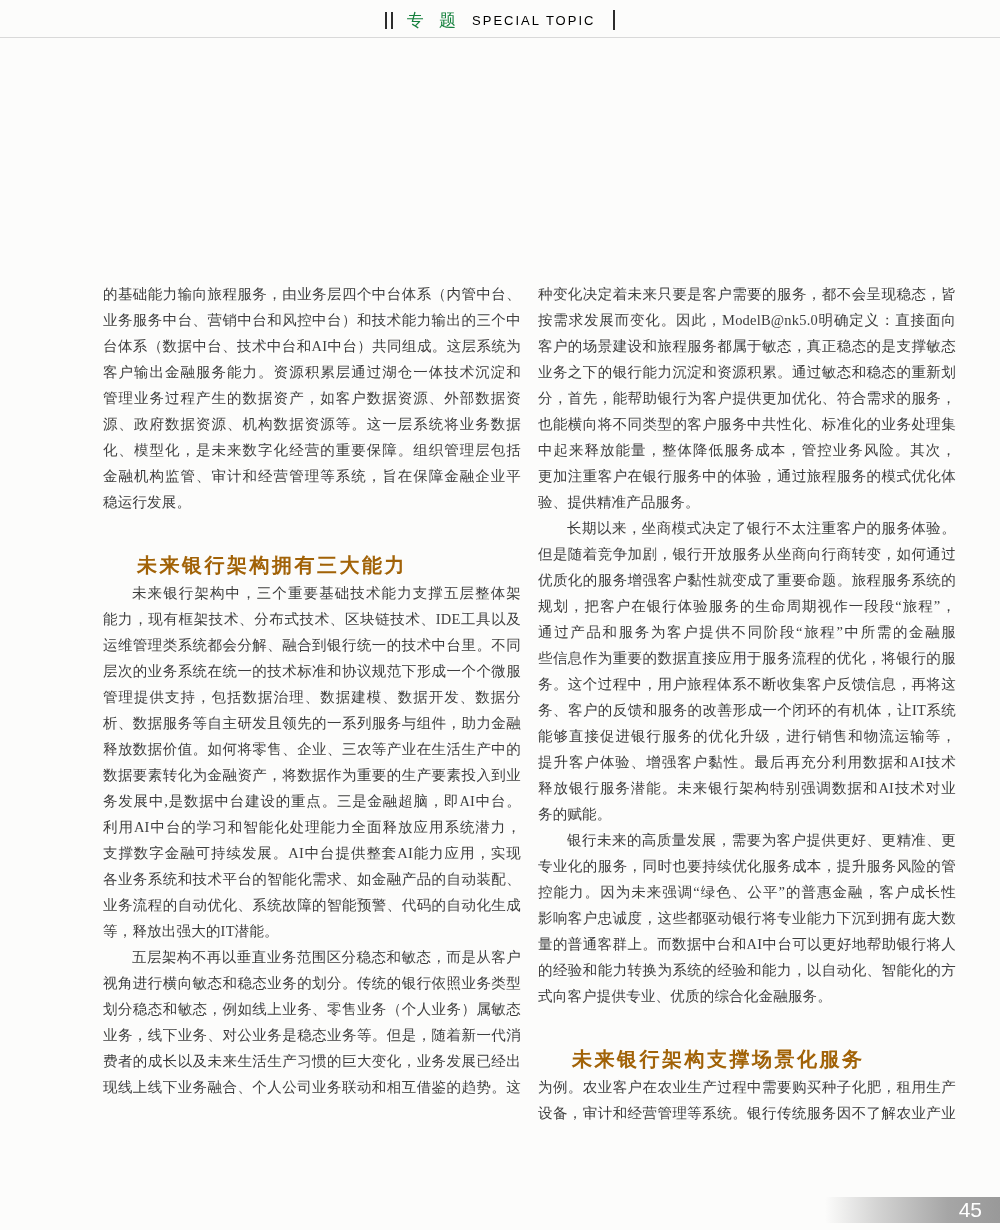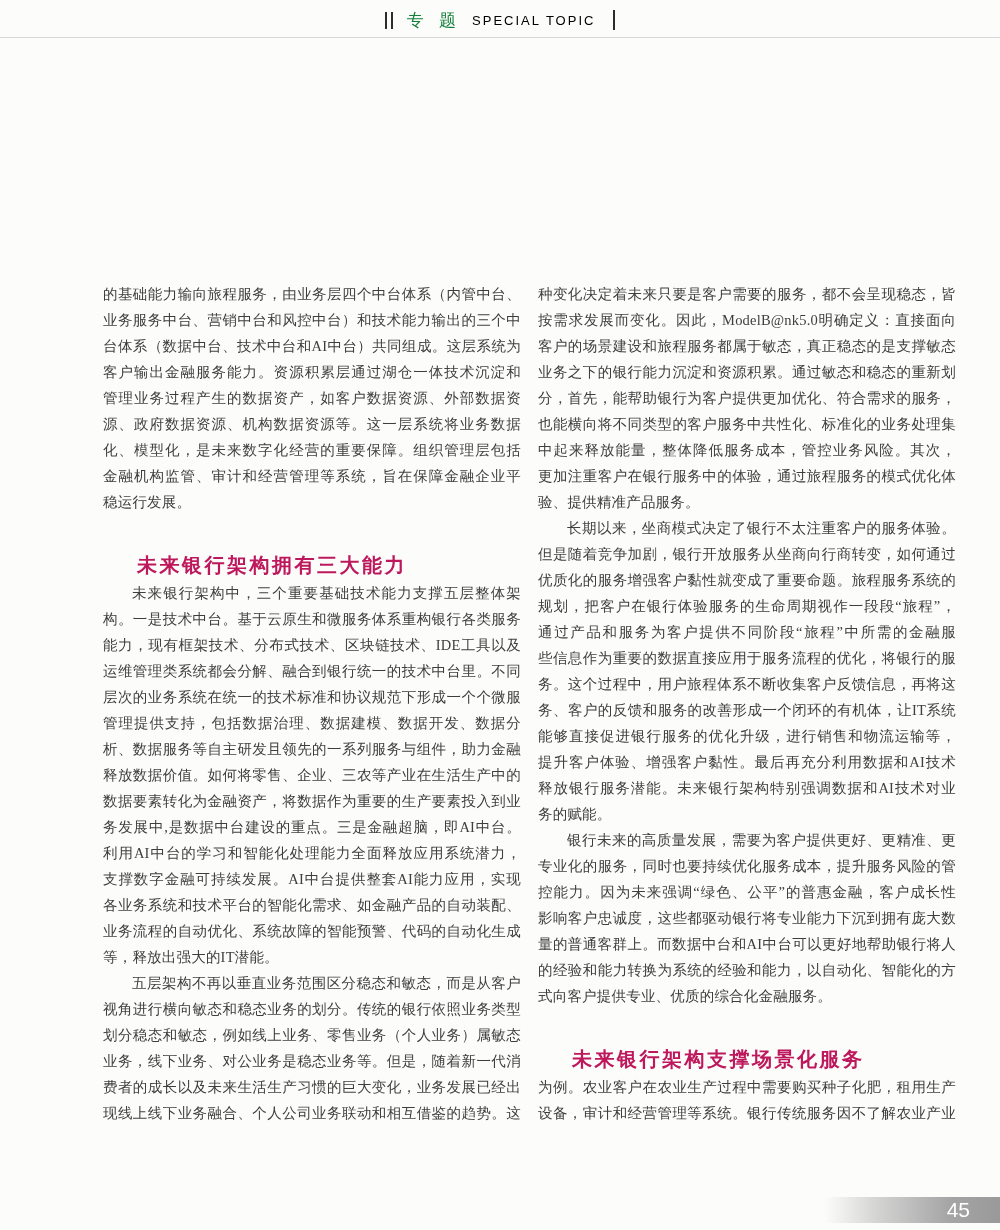--- a/index.html
+++ b/index.html
@@ -51,40 +51,40 @@
     font-size: 14.5px; color: #3e3e3e;
     text-align: justify; text-align-last: justify;
     overflow: hidden;
     letter-spacing: 0.2px;
   }
   .line.indent { text-indent: 2em; }
   .line.endline { text-align-last: left; }
   .heading {
     margin: 35px 0 0 34px; padding: 0;
     height: 30px; line-height: 30px;
-    font-size: 20px; font-weight: bold; color: #be185d;
+    font-size: 20px; font-weight: bold; color: #a16207;
     letter-spacing: 2.5px;
     text-align: left;
   }
 
   
   .footer-bar {
     position: absolute; top: 1197px; right: 0;
     width: 175px; height: 26px;
     background: linear-gradient(to right,
       rgba(162,162,162,0) 0%,
       rgba(162,162,162,0.45) 30%,
       #a6a6a6 70%,
       #999999 100%);
     display: flex; align-items: center; justify-content: flex-end;
   }
   .page-number {
     font-family: "Liberation Sans", sans-serif;
     font-size: 21px; color: #ffffff;
-    padding-right: 30px; line-height: 26px;
+    padding-right: 18px; line-height: 26px;
   }
 </style>
 </head>
 <body>
 
 <div class="page">
 
   <header class="page-header">
     <span class="dbar">
         <i></i>
@@ -106,21 +106,20 @@
           <div class="line">客户输出金融服务能力。资源积累层通过湖仓一体技术沉淀和</div>
           <div class="line">管理业务过程产生的数据资产，如客户数据资源、外部数据资</div>
           <div class="line">源、政府数据资源、机构数据资源等。这一层系统将业务数据</div>
           <div class="line">化、模型化，是未来数字化经营的重要保障。组织管理层包括</div>
           <div class="line">金融机构监管、审计和经营管理等系统，旨在保障金融企业平</div>
           <div class="line endline">稳运行发展。</div>
         </div>
         <h2 class="heading">未来银行架构拥有三大能力</h2>
         <div class="para">
           <div class="line indent">未来银行架构中，三个重要基础技术能力支撑五层整体架</div>
-          <div class="line">构。一是技术中台。基于云原生和微服务体系重构银行各类服务</div>
           <div class="line">能力，现有框架技术、分布式技术、区块链技术、IDE工具以及</div>
           <div class="line">运维管理类系统都会分解、融合到银行统一的技术中台里。不同</div>
           <div class="line">层次的业务系统在统一的技术标准和协议规范下形成一个个微服</div>
           <div class="line">管理提供支持，包括数据治理、数据建模、数据开发、数据分</div>
           <div class="line">析、数据服务等自主研发且领先的一系列服务与组件，助力金融</div>
           <div class="line">释放数据价值。如何将零售、企业、三农等产业在生活生产中的</div>
           <div class="line">数据要素转化为金融资产，将数据作为重要的生产要素投入到业</div>
           <div class="line">务发展中,是数据中台建设的重点。三是金融超脑，即AI中台。</div>
           <div class="line">利用AI中台的学习和智能化处理能力全面释放应用系统潜力，</div>
           <div class="line">支撑数字金融可持续发展。AI中台提供整套AI能力应用，实现</div>

